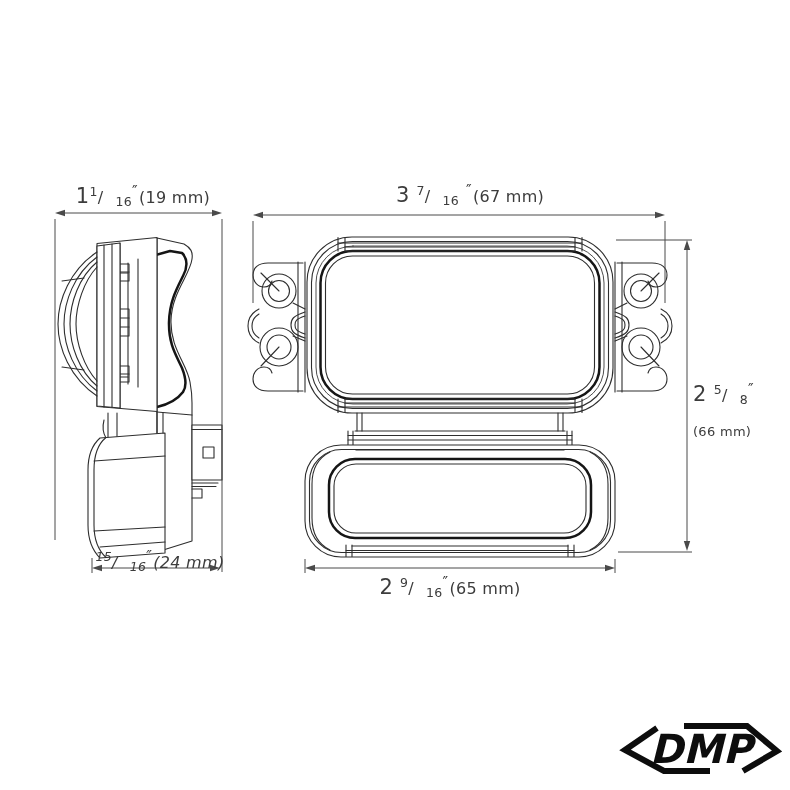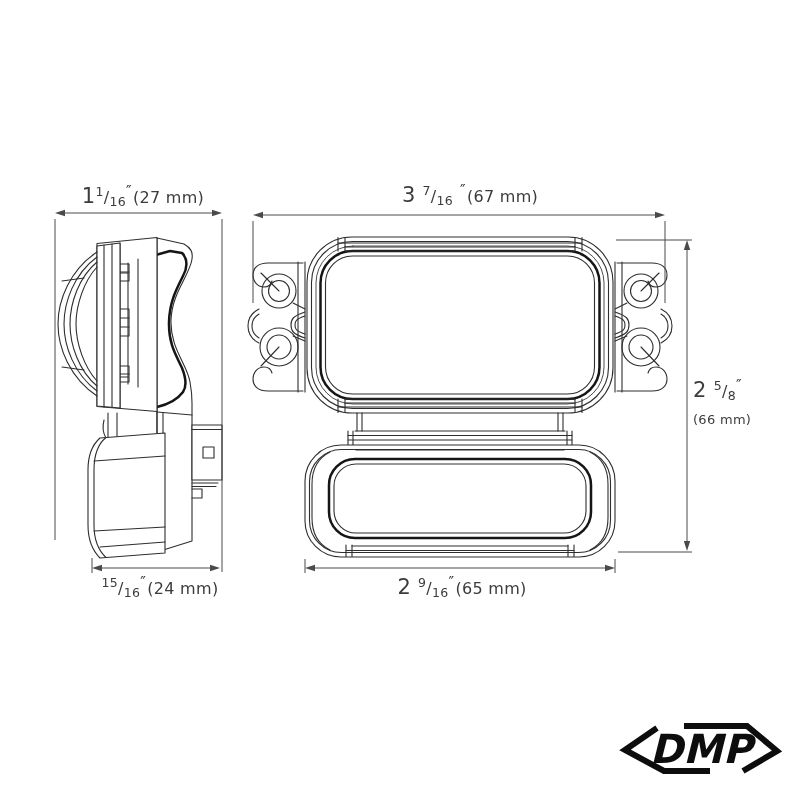--- a/index.html
+++ b/index.html
@@ -17,25 +17,25 @@
   .dim line,.dim path{stroke:#4a4a4a;stroke-width:1;fill:none;}
   .dim polygon{fill:#4a4a4a;stroke:none;}
   .cut{stroke:#ffffff;stroke-width:9;stroke-linecap:butt;}
   .dim-label{
     position:absolute;color:#3c3c3c;white-space:nowrap;
     font-size:21px;letter-spacing:0.3px;
   }
   .dim-label .whole{font-size:21px;}
   .dim-label .fnum{font-size:12.5px;vertical-align:7px;}
   .dim-label .fslash{font-size:16px;}
-  .dim-label .fden{font-size:12.5px;vertical-align:-3px;}
+  .dim-label .fden{font-size:12.5px;vertical-align:-3px;margin-left:12px;}
   .dim-label .prime{font-size:15px;vertical-align:6px;padding-right:1px;}
   .dim-label .metric{font-size:16px;}
   .centered{transform:translateX(-50%);}
-  .right-label{line-height:24px;}
+  .right-label{line-height:32px;}
   .right-label .l2{display:block;font-size:13px;}
   .logo-wrap{position:absolute;left:612px;top:712px;width:175px;height:70px;}
 </style>
 </head>
 <body>
 <div class="canvas">
 
 <svg width="790" height="790" viewBox="0 0 790 790">
 
   <g class="lines">
@@ -230,37 +230,37 @@
       <line x1="310" y1="568" x2="610" y2="568"></line>
       <polygon points="305,568 315,564.8 315,571.2"></polygon>
       <polygon points="615,568 605,564.8 605,571.2"></polygon>
       <line x1="305" y1="559" x2="305" y2="573"></line>
       <line x1="615" y1="559" x2="615" y2="573"></line>
     </g>
   </g>
 </svg>
 
 <div class="dim-label centered" style="left:143px;top:183px;">
-  <span class="whole">1</span><sup class="fnum">1</sup><span class="fslash">/</span><sub class="fden">16</sub><span class="prime">″</span><span class="metric">(27 mm)</span>
+  <span class="whole">1</span><sup class="fnum">1</sup><span class="fslash">/</span><sub class="fden">16</sub><span class="prime">″</span><span class="metric">(19 mm)</span>
 </div>
 
 <div class="dim-label centered" style="left:470px;top:182px;">
   <span class="whole">3</span> <sup class="fnum">7</sup><span class="fslash">/</span><sub class="fden">16</sub> <span class="prime">″</span><span class="metric">(67 mm)</span>
 </div>
 
 <div class="dim-label right-label" style="left:693px;top:374px;">
   <span class="l1"><span class="whole">2</span> <sup class="fnum">5</sup><span class="fslash">/</span><sub class="fden">8</sub><span class="prime">″</span></span>
   <span class="l2 metric">(66 mm)</span>
 </div>
 
-<div class="dim-label centered" style="left:160px;top:574px;">
+<div class="dim-label centered" style="left:160px;top:548px;font-style:italic;">
   <span class="whole"></span><sup class="fnum">15</sup><span class="fslash">/</span><sub class="fden">16</sub><span class="prime">″</span><span class="metric">(24 mm)</span>
 </div>
 
-<div class="dim-label centered" style="left:462px;top:574px;">
+<div class="dim-label centered" style="left:450px;top:574px;">
   <span class="whole">2</span> <sup class="fnum">9</sup><span class="fslash">/</span><sub class="fden">16</sub><span class="prime">″</span><span class="metric">(65 mm)</span>
 </div>
 
 <div class="logo-wrap">
   <svg width="175" height="70" viewBox="612 712 175 70">
     <g>
       <path d="M 657,728 L 625,750 L 664,771 L 710,771" fill="none" stroke="#0d0d0d" stroke-width="6" stroke-linejoin="miter"></path>
     </g>
     <g>
       <path d="M 684,726 L 747,726 L 777,751 L 743,771" fill="none" stroke="#0d0d0d" stroke-width="6" stroke-linejoin="miter"></path>

